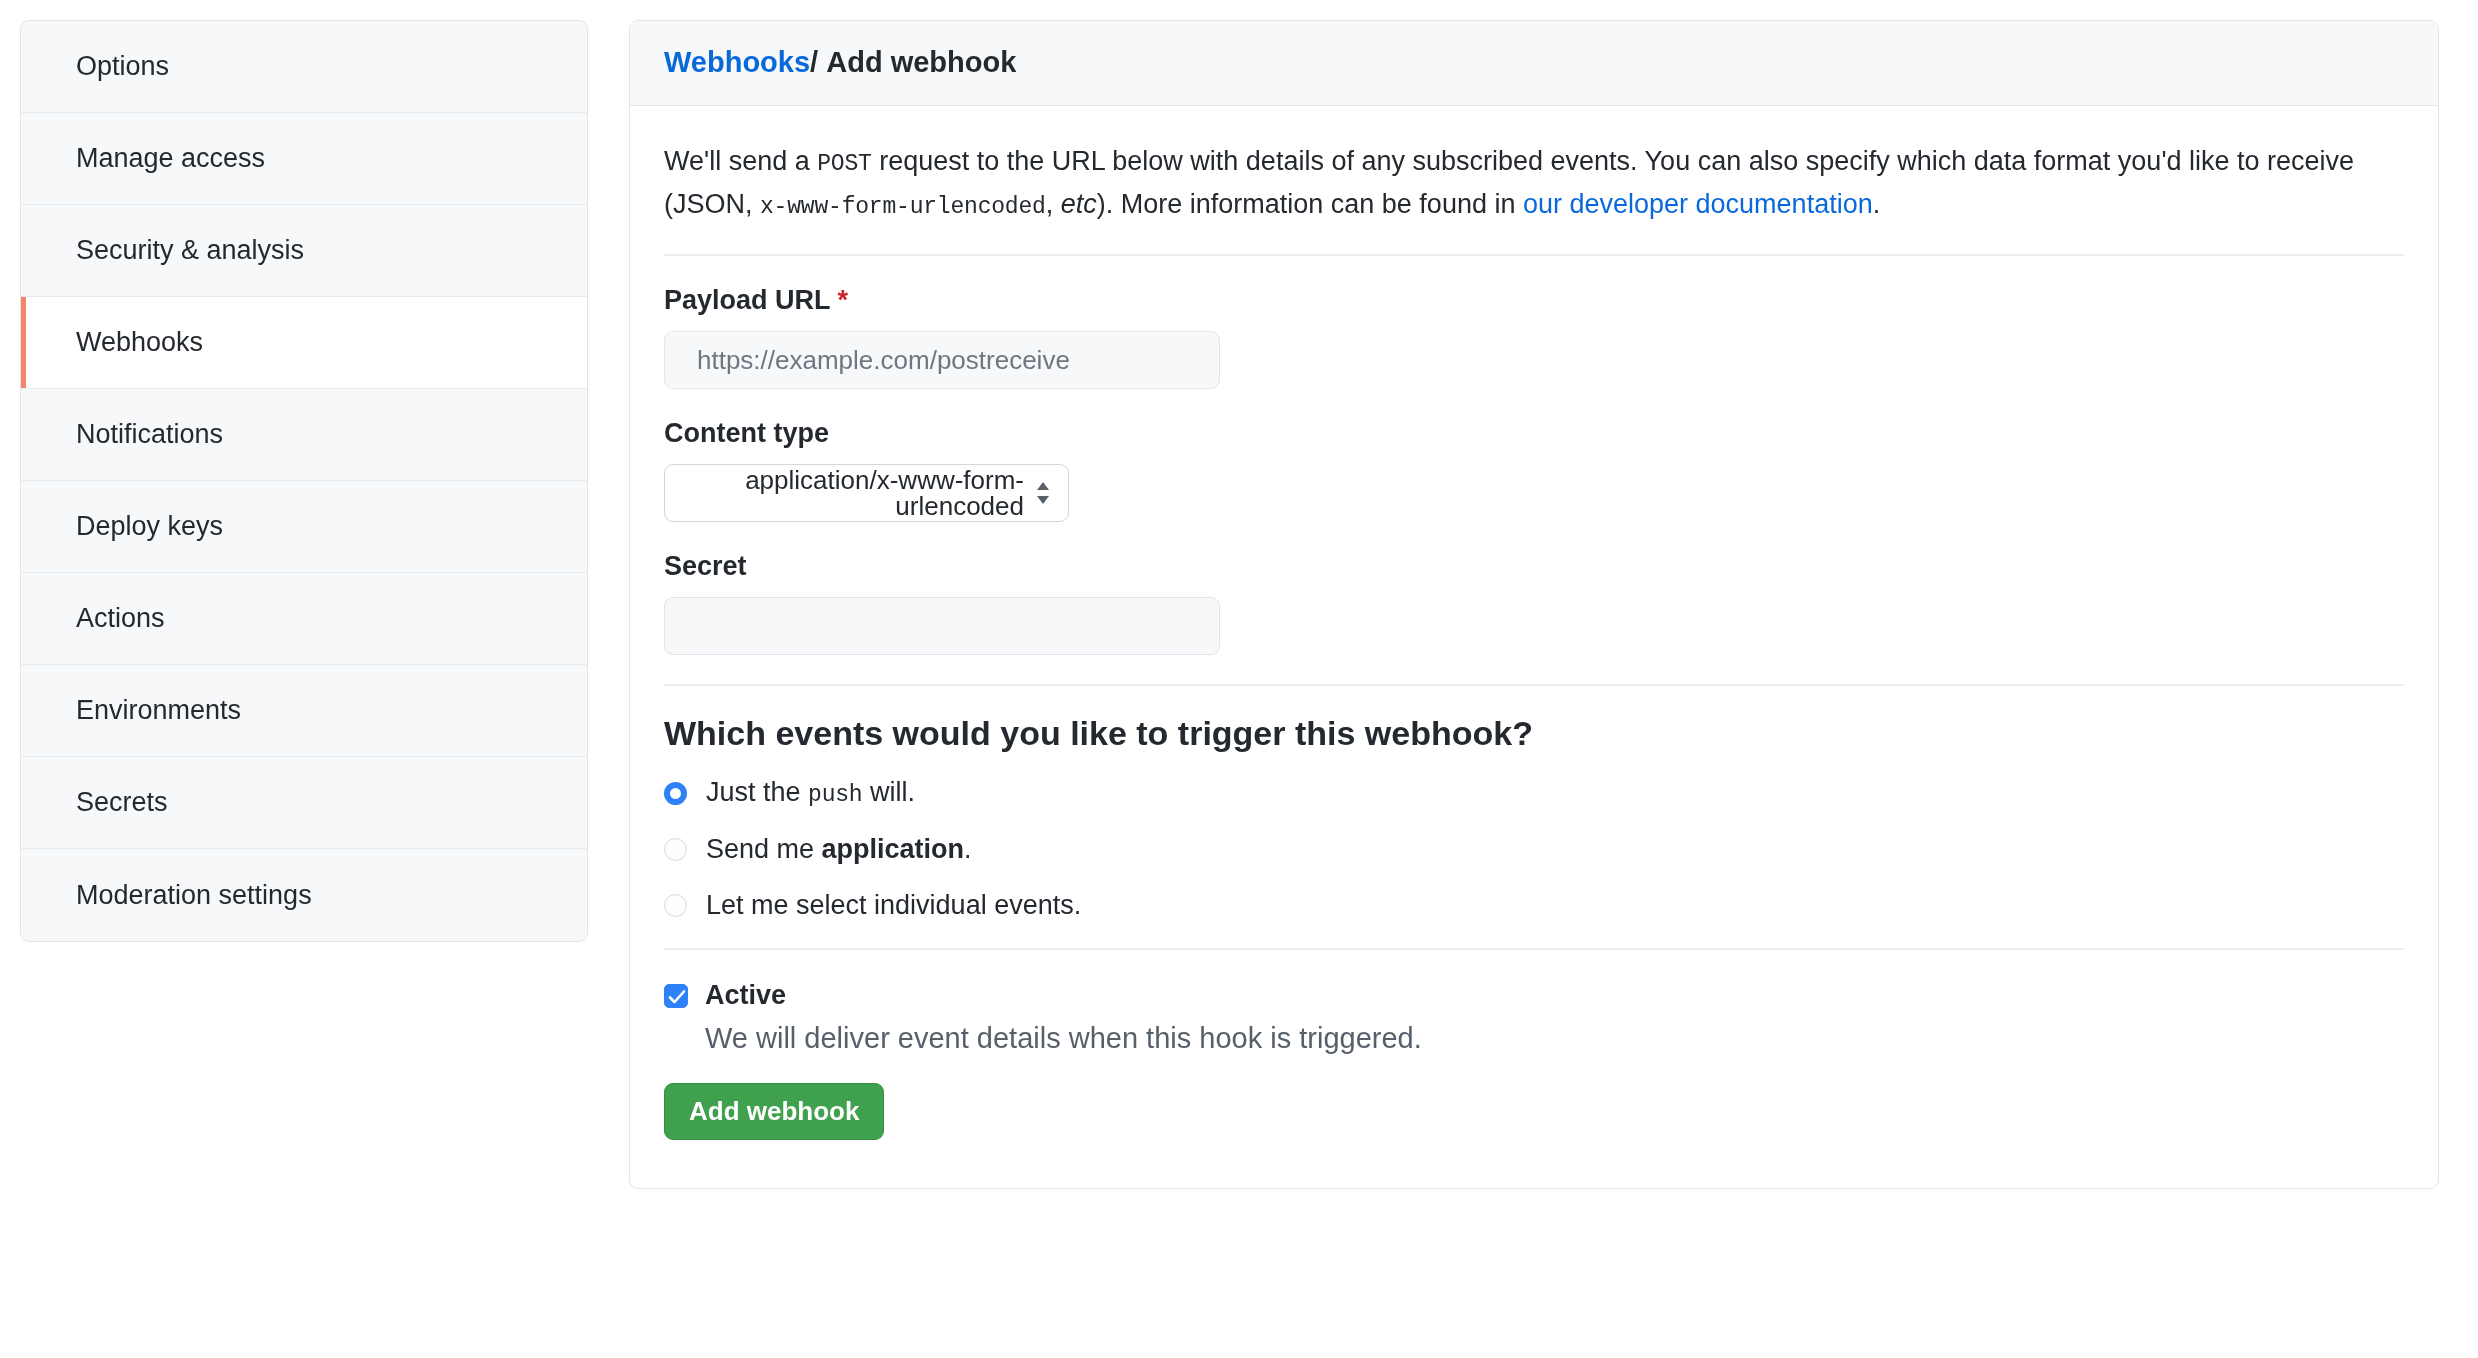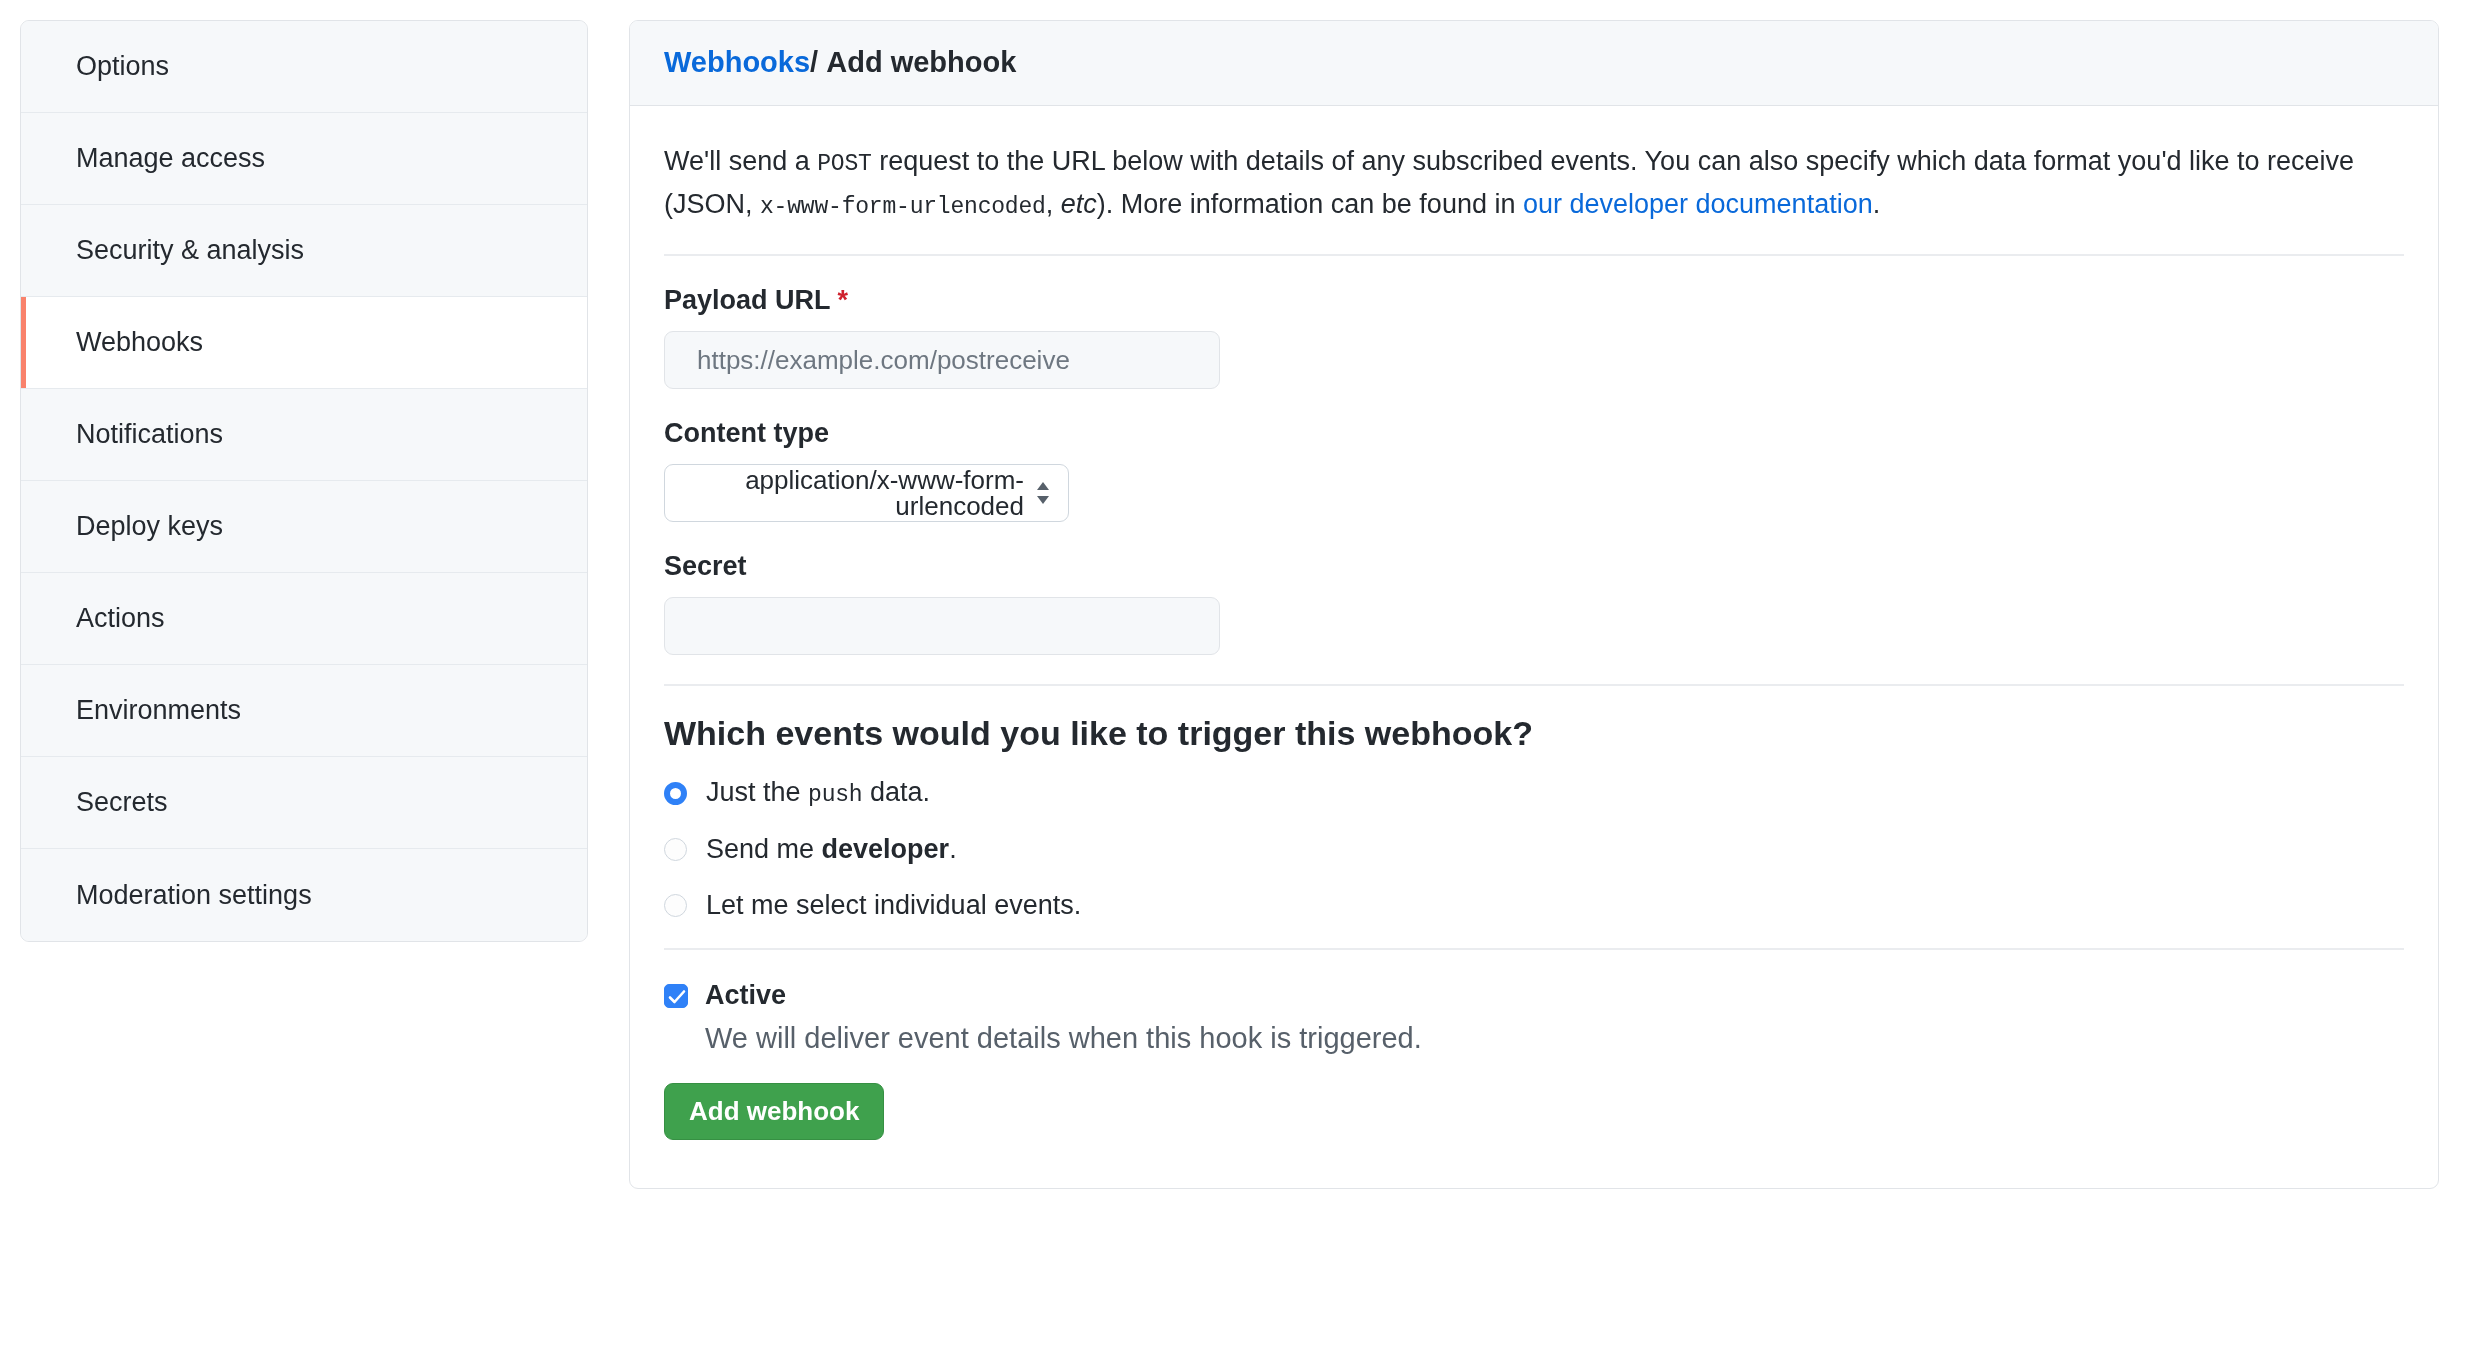--- a/index.html
+++ b/index.html
@@ -334,26 +334,26 @@
         <input class="text-input" type="text" placeholder="" style="">
       </div>
 
       <hr class="rule">
 
       
       <p class="q-heading">Which events would you like to trigger this webhook?</p>
 
       <div class="radio-row">
         <span class="radio checked"></span>
-        <span class="radio-label"><span>Just the </span><code class="mono">push</code><span> data.</span></span>
+        <span class="radio-label"><span>Just the </span><code class="mono">push</code><span> will.</span></span>
       </div>
 
       <div class="radio-row">
         <span class="radio"></span>
-        <span class="radio-label"><span>Send me </span><b>developer</b><span>.</span></span>
+        <span class="radio-label"><span>Send me </span><b>application</b><span>.</span></span>
       </div>
 
       <div class="radio-row">
         <span class="radio"></span>
         <span class="radio-label">Let me select individual events.</span>
       </div>
 
       <hr class="rule">
 
       

